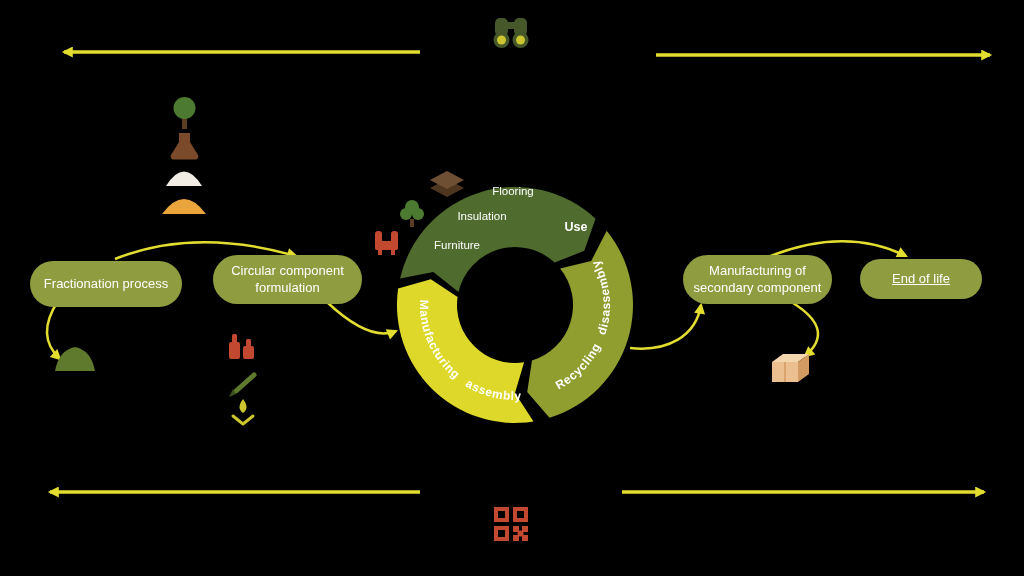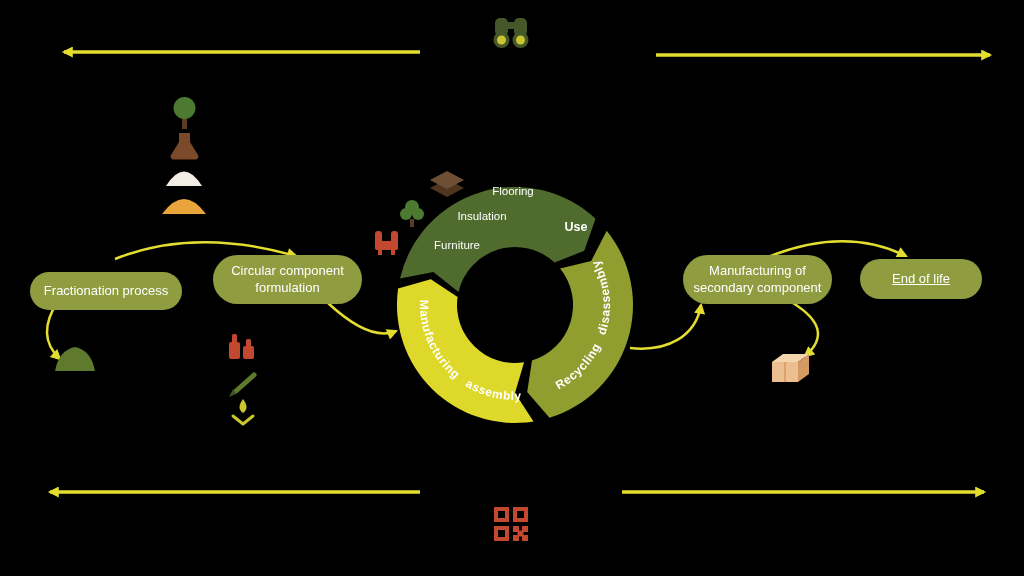--- a/index.html
+++ b/index.html
@@ -8,21 +8,21 @@
   .stage svg{position:absolute;left:0;top:0;}
   .flow{stroke:#e3dd30;stroke-width:3.5;}
   .conn{stroke:#e3dd30;stroke-width:2.5;fill:none;}
   .curved{fill:#fff;font-family:"Liberation Sans",sans-serif;font-weight:700;font-size:12px;
           letter-spacing:.6px;word-spacing:7px;text-anchor:middle;}
   .inner{fill:#fff;font-family:"Liberation Sans",sans-serif;font-size:11.5px;text-anchor:middle;}
   .inner.bold{font-weight:700;font-size:12.5px;}
   .pill{position:absolute;background:#8f9c3f;color:#fff;border-radius:999px;
         display:flex;align-items:center;justify-content:center;text-align:center;
         font:13px/1.25 "Liberation Sans",sans-serif;padding:0 10px;box-sizing:border-box;}
-  #pill-fractionation{left:30px;top:272px;width:152px;height:38px;}
+  #pill-fractionation{left:30px;top:261px;width:152px;height:46px;}
   #pill-circular{left:213px;top:255px;width:149px;height:49px;}
   #pill-secondary{left:683px;top:255px;width:149px;height:49px;}
   #pill-end{left:860px;top:259px;width:122px;height:40px;text-decoration:underline;}
 </style>
 </head>
 <body>
 
 <div class="stage">
   <svg id="diagram-svg" width="1024" height="576" viewBox="0 0 1024 576">
     <defs>

